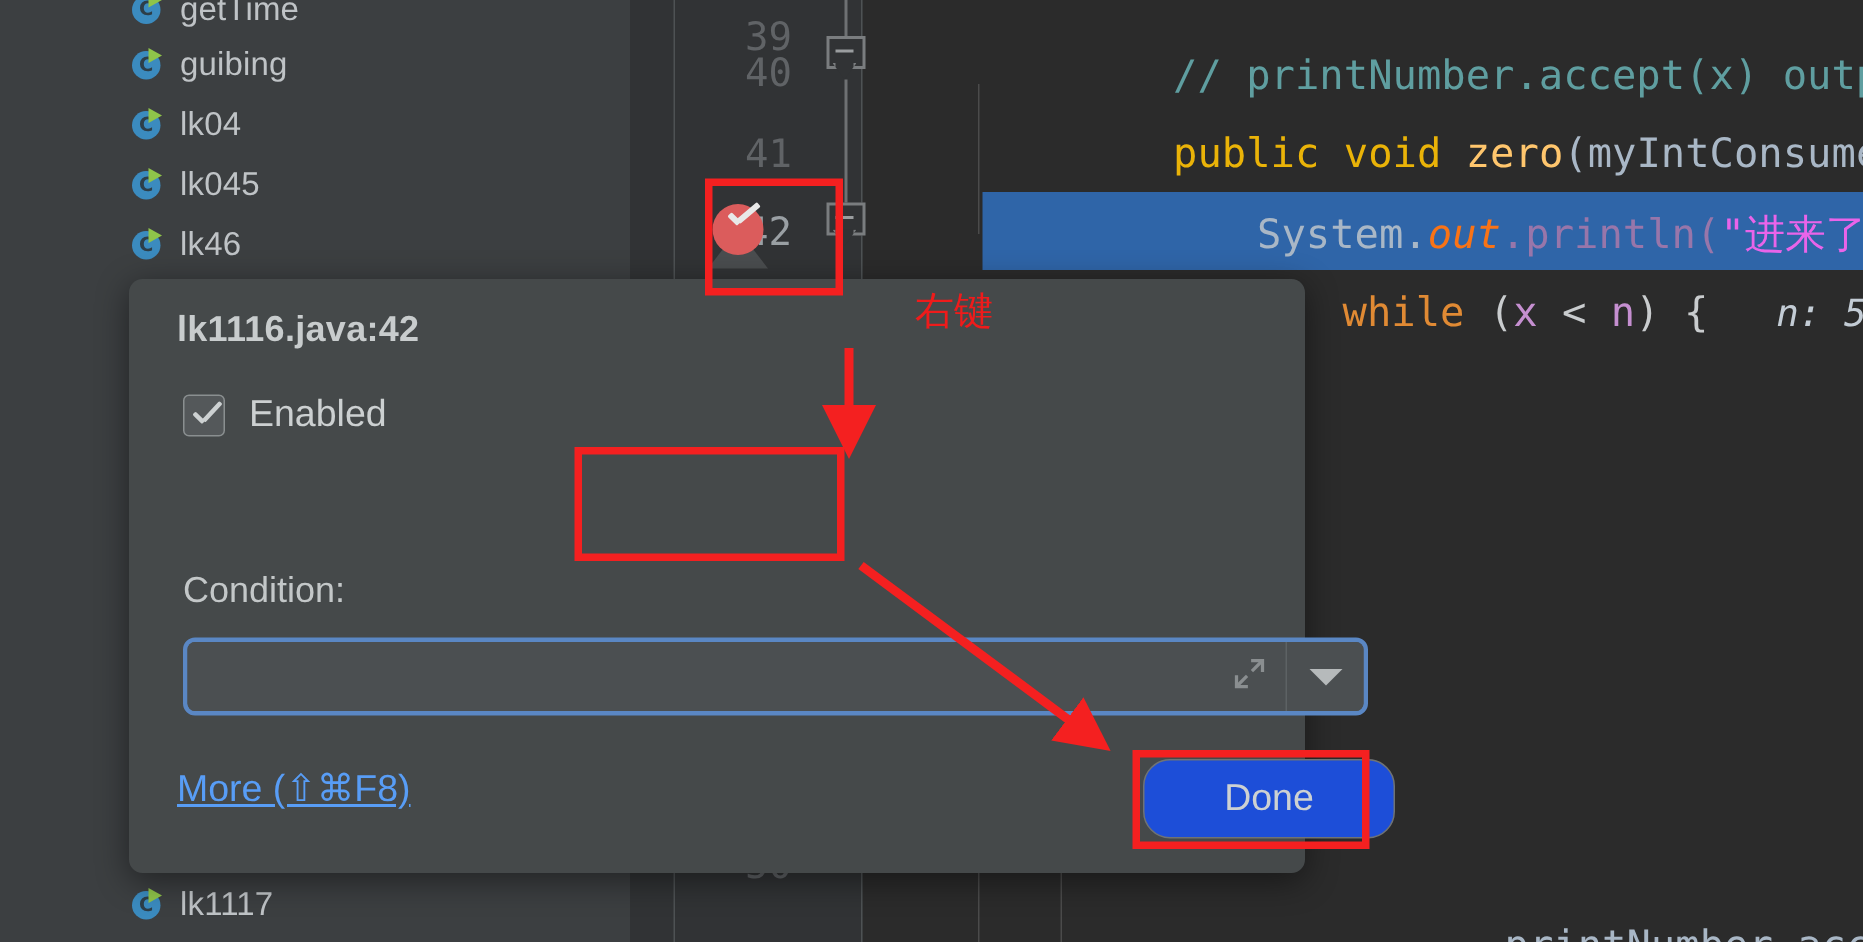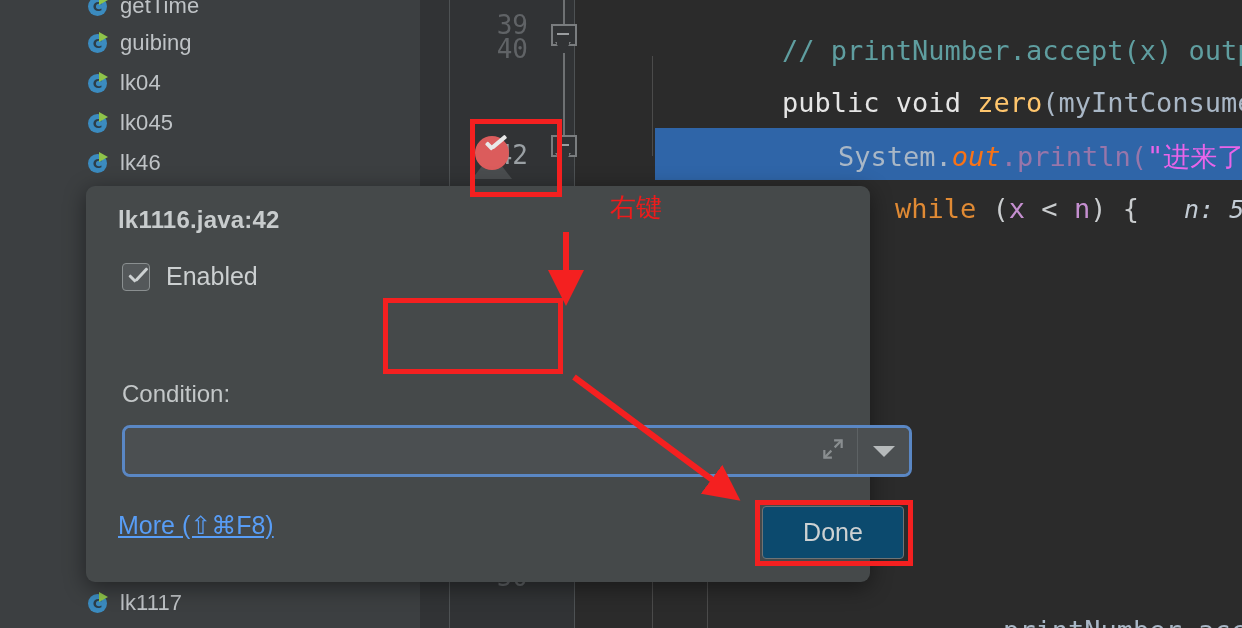--- a/index.html
+++ b/index.html
@@ -73,21 +73,21 @@
   .hl-row{
     position:absolute; left:235px; right:0; height:52px; background:#2f65a8;
   }
   .indent-guide{
     position:absolute; width:1px; background:#4b4b4b;
   }
   .vert-sep{
     position:absolute; top:0; bottom:0; width:1px; background:#4e5254;
   }
 
-  .k{ color:#e5e5e5; }            
+  .k{ color:#eab308; }            
   .kw-y{ color:#ffc66d; }         
   .cm{ color:#5f9ea0; }           
   .st{ color:#e964e9; }           
   .fld{ color:#f97316; font-style:italic; }
   .fld2{ color:#9876aa; }
   .pun{ color:#a9b7c6; }
   .hint{ color:#98a0a8; font-style:italic; font-size:25px;}
 
   
   .fold{
@@ -199,22 +199,22 @@
   .cond-dd{
     position:absolute; right:3px; top:3px; width:52px; bottom:3px;
     border-left:1px solid #5d6264; display:flex; align-items:center; justify-content:center;
   }
   .caret{
     width:0;height:0;border-left:11px solid transparent;border-right:11px solid transparent;
     border-top:11px solid #b6babb;
   }
 
   .done-btn{
-    position:absolute; left:762px; top:506px; width:142px; height:53px;
-    background:#0c4a6e; border:1px solid #6f7375; border-radius:4px;
+    position:absolute; left:762px; top:506px; width:168px; height:53px;
+    background:#1d4ed8; border:1px solid #6f7375; border-radius:18px;
     display:flex; align-items:center; justify-content:center;
     font-size:25px; color:#cdd1d2;
   }
 
   
   .rbox{ position:absolute; border:5px solid #f42020; }
   .ann-text{
     position:absolute; font-size:26px; color:#ef1b1b;
     font-family:"DejaVu Sans", sans-serif;
   }
@@ -228,20 +228,21 @@
   <div class="editor">
     <div class="gutter"></div>
     <div class="gutter2"></div>
     <div class="vert-sep" style="left:29px;"></div>
     <div class="vert-sep" style="left:154px;"></div>
 
     <div class="hl-row" style="top:128px;"></div>
 
     <div class="ln" style="top:-2px;">39</div>
     <div class="ln" style="top:22px;">40</div>
+    <div class="ln" style="top:76px;">41</div>
     <div class="ln" style="top:128px;color:#9aa0a4;">42</div>
     <div class="ln" style="top:550px;">50</div>
 
     <div class="fold" style="left:131px; top:24px;">
       <div class="bar" style="top:-26px;height:28px;"></div>
       <div class="shape"></div>
         <div class="tip"></div>
         <div class="minus"></div>
       <div class="bar" style="top:29px;height:100px;"></div>
     </div>

